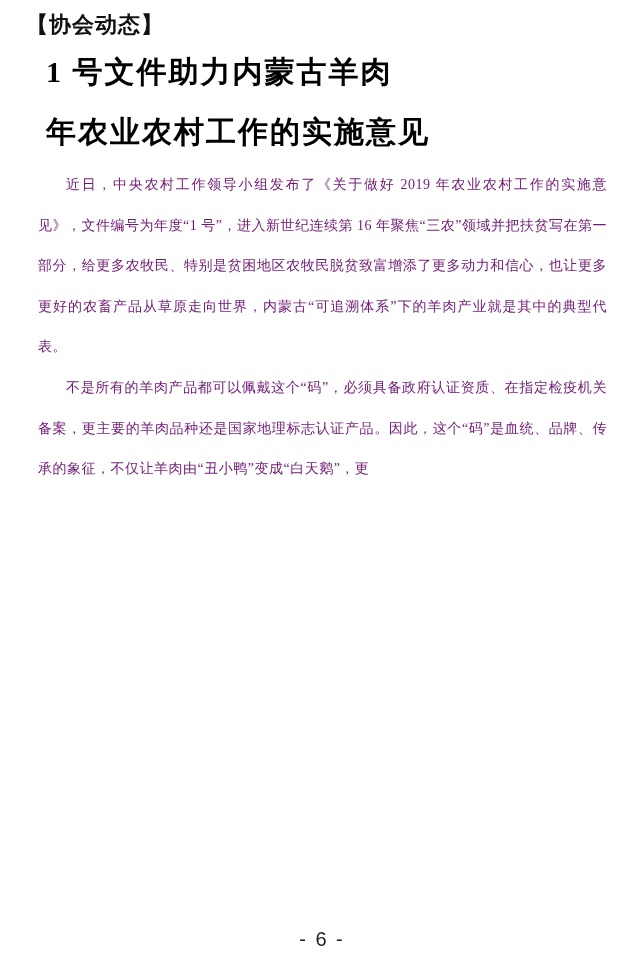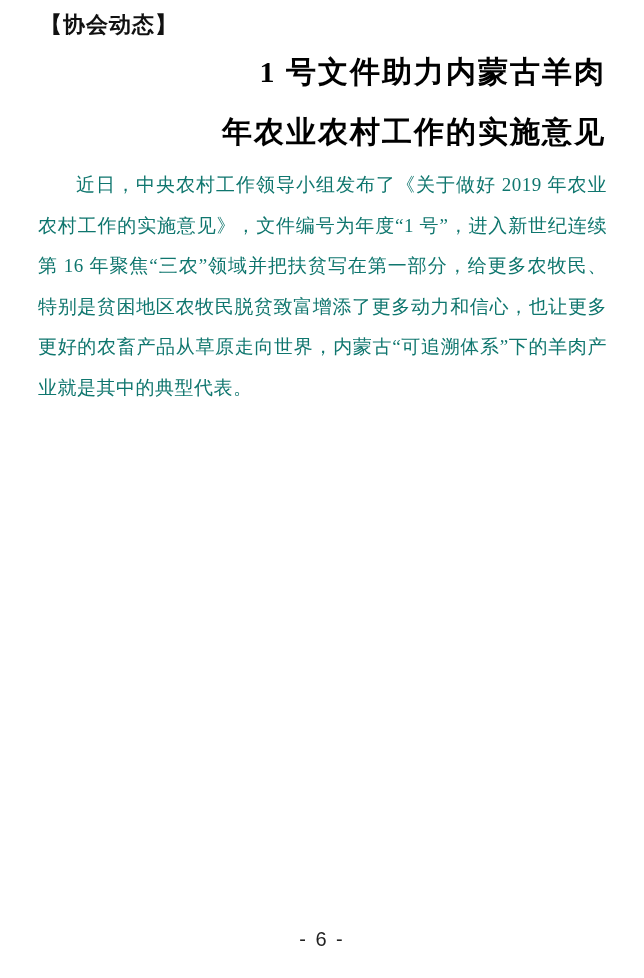--- a/index.html
+++ b/index.html
@@ -9,52 +9,52 @@
     width: 644px;
     height: 978px;
     background: #ffffff;
     color: #1a1a1a;
     overflow: hidden;
     font-family: "Liberation Serif", "DejaVu Serif", serif;
     margin: 0 auto;
   }
   .section-tag {
     position: absolute;
-    left: 40px;
+    left: 26px;
     top: 10px;
     font-family: "Liberation Sans", "DejaVu Sans", sans-serif;
     font-weight: 700;
     font-size: 22px;
     letter-spacing: 1px;
     color: #111111;
   }
   .title-block {
     position: absolute;
     top: 42px;
     left: 46px;
     right: 38px;
-    text-align: right;
+    text-align: left;
   }
   .title-line {
     font-size: 30px;
     font-weight: 700;
     line-height: 60px;
     letter-spacing: 2px;
     color: #000000;
     font-family: "Liberation Serif", "DejaVu Serif", serif;
   }
   .article-body {
     position: absolute;
     top: 165px;
     left: 38px;
     right: 37px;
-    font-size: 19px;
+    font-size: 14px;
     line-height: 40.6px;
     text-align: justify;
-    color: #0f766e;
+    color: #701a75;
     letter-spacing: 0.5px;
   }
   .article-body p {
     text-indent: 2em;
     margin: 0;
   }
   .page-number {
     position: absolute;
     top: 928px;
     left: 0;
@@ -73,17 +73,18 @@
 
   <div class="section-tag">【协会动态】</div>
 
   <div class="title-block">
     <div class="title-line">1 号文件助力内蒙古羊肉</div>
     <div class="title-line">年农业农村工作的实施意见</div>
   </div>
 
   <div class="article-body">
     <p>近日，中央农村工作领导小组发布了《关于做好 2019 年农业农村工作的实施意见》，文件编号为年度“1 号”，进入新世纪连续第 16 年聚焦“三农”领域并把扶贫写在第一部分，给更多农牧民、特别是贫困地区农牧民脱贫致富增添了更多动力和信心，也让更多更好的农畜产品从草原走向世界，内蒙古“可追溯体系”下的羊肉产业就是其中的典型代表。</p>
+    <p>不是所有的羊肉产品都可以佩戴这个“码”，必须具备政府认证资质、在指定检疫机关备案，更主要的羊肉品种还是国家地理标志认证产品。因此，这个“码”是血统、品牌、传承的象征，不仅让羊肉由“丑小鸭”变成“白天鹅”，更</p>
   </div>
 
   <div class="page-number">- 6 -</div>
 
 </div>
 
 </body></html>

